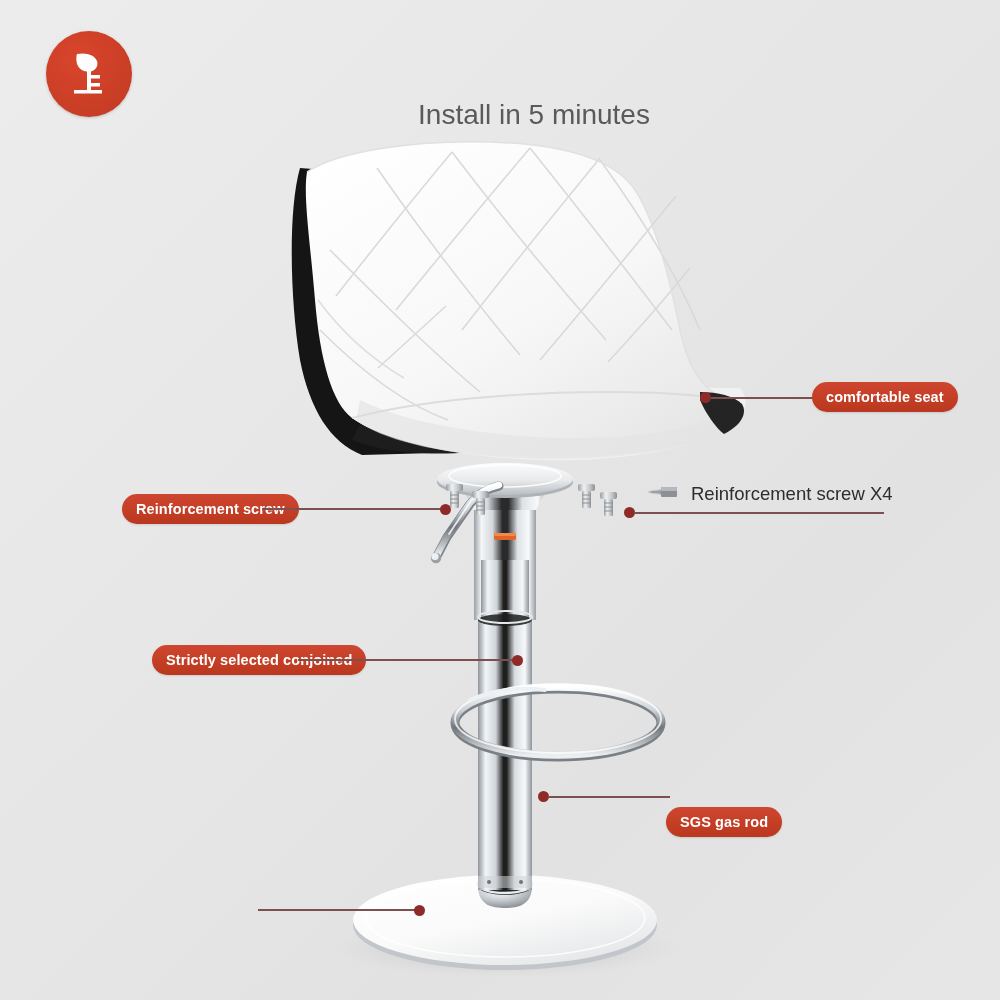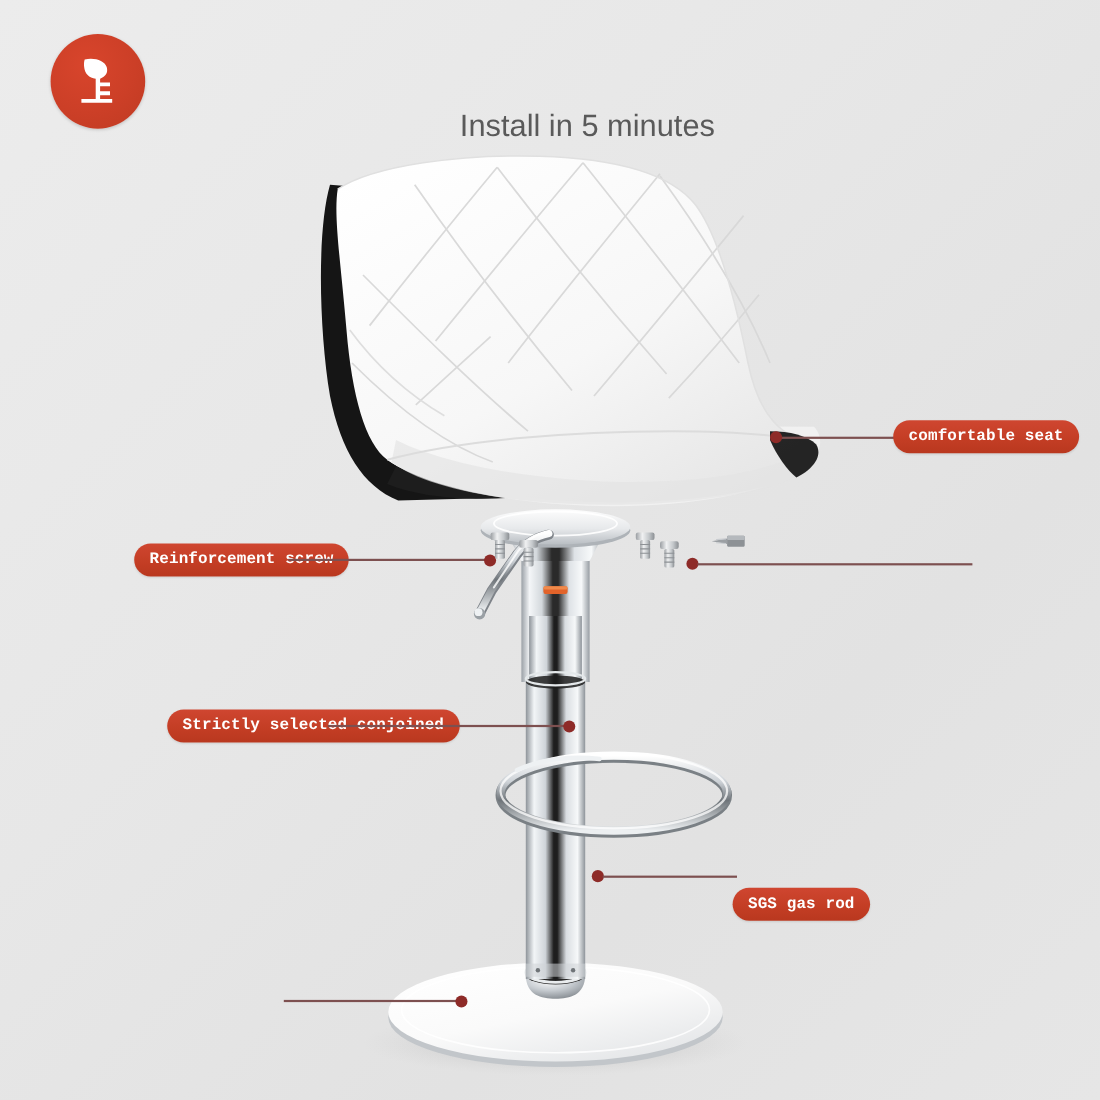--- a/index.html
+++ b/index.html
@@ -32,21 +32,20 @@
   .art{ position:absolute; left:0; top:0; width:1000px; height:1000px; }
 
   
   .pill{
     position:absolute; display:flex; align-items:center; justify-content:center;
     background:linear-gradient(180deg,#cf4630 0%,#c33d24 60%,#b9381f 100%);
     color:#fff; border-radius:16px; white-space:nowrap;
     font-size:14.5px; font-weight:bold; letter-spacing:.1px;
     padding:0 14px; height:30px;
     box-shadow:0 1px 2px rgba(0,0,0,.12);
-    font-family:Liberation Mono, monospace;
   }
   .plain-label{
     position:absolute; white-space:nowrap; color:#2d2d2d;
     font-size:18.5px; display:flex; align-items:center; gap:8px;
   }
   .lead{ position:absolute; height:1.6px; background:#7d5050; }
   .dot{ position:absolute; width:11px; height:11px; border-radius:50%;
         background:#8e2b28; }
 </style>
 </head>
@@ -233,20 +232,21 @@
   <div class="lead" style="left:634px; top:512px; width:250px;"></div>
   <div class="plain-label" style="left:645px; top:483px;">
     <span>
       <svg width="38" height="16" viewBox="0 0 38 16">
         <path d="M2 8 L16 5.5 L16 10.5 Z" fill="#9b9fa3"></path>
         <path d="M6 6.6 L15 5.9 M6 9.4 L15 10.1" stroke="#c9ccd0" stroke-width="1"></path>
         <rect x="16" y="3" width="16" height="10" rx="1" fill="#8d9195"></rect>
         <rect x="16" y="3" width="16" height="4" rx="1" fill="#b5b9bd"></rect>
       </svg>
     </span>
+    <span>Reinforcement screw X4</span>
   </div>
 
   <div class="pill" style="left:152px; top:645px;">Strictly selected conjoined</div>
   <div class="lead" style="left:298px; top:659px; width:218px;"></div>
   <div class="dot" style="left:512px; top:655px;"></div>
 
   <div class="dot" style="left:538px; top:791px;"></div>
   <div class="lead" style="left:548px; top:796px; width:122px;"></div>
   <div class="pill" style="left:666px; top:807px;">SGS gas rod</div>
 

